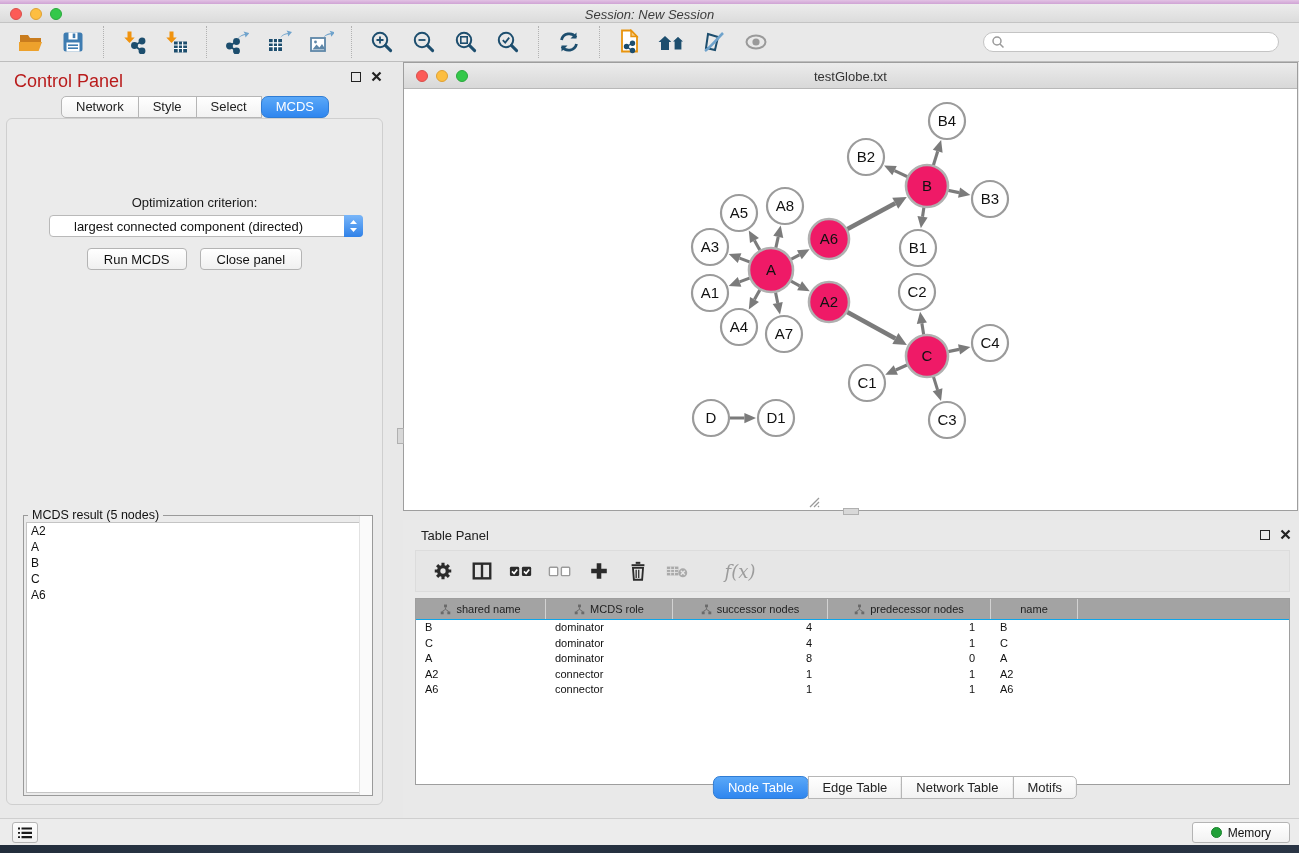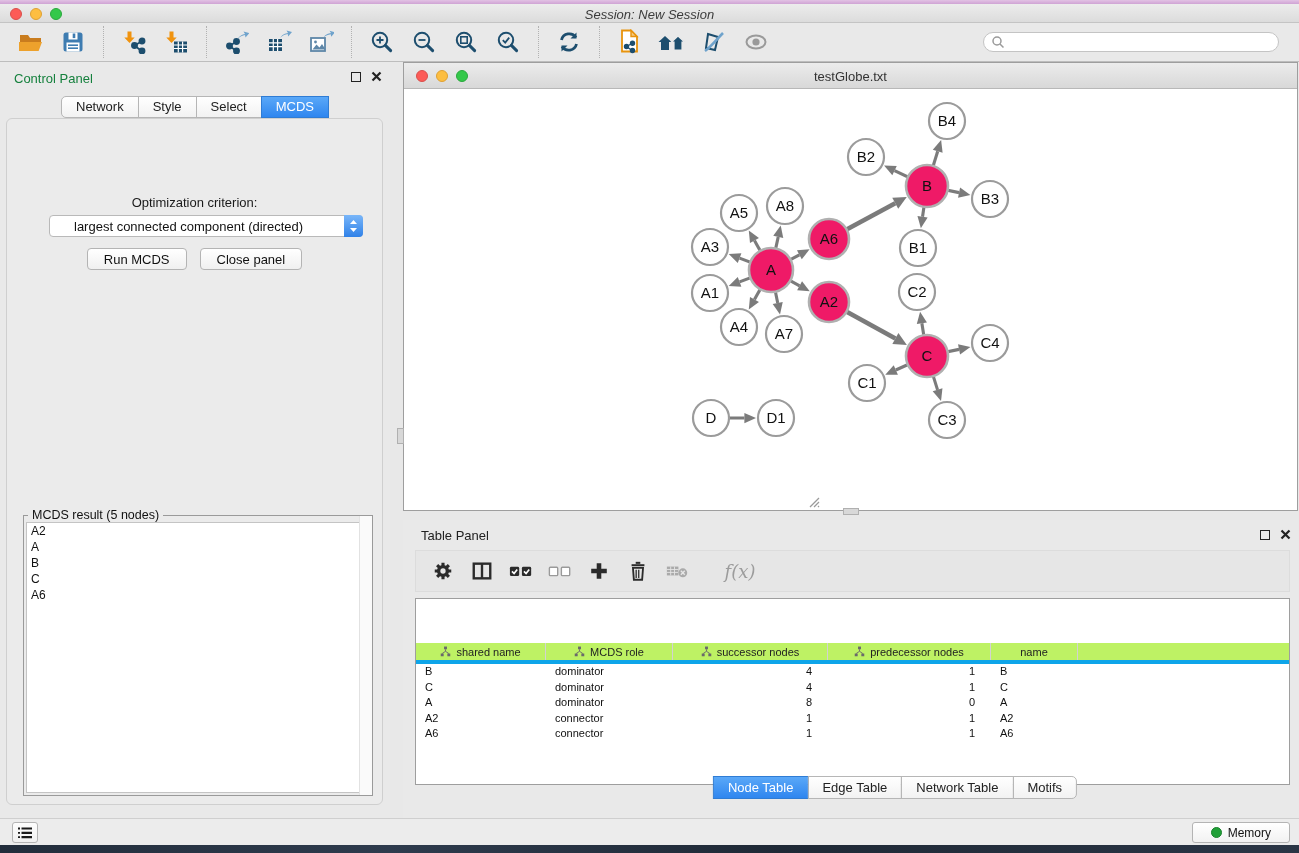--- a/index.html
+++ b/index.html
@@ -23,29 +23,29 @@
   
   #toolbar { left:0; top:23px; width:1299px; height:39px; background:#e9e9e9; border-bottom:1px solid #bdbdbd; display:flex; align-items:center; padding:0 10px 0 10px; }
   .tbtn { width:32px; height:32px; display:flex; align-items:center; justify-content:center; margin:0 5px; cursor:default; }
   .tsep { width:1px; height:32px; margin:0 9px; border-left:1px dotted #b2b2b2; }
   #search-box { margin-left:auto; margin-right:10px; width:296px; height:20px; background:#fff; border:1px solid #c4c4c4; border-radius:10px; display:flex; align-items:center; padding-left:7px; }
   #search-box input { border:none; outline:none; flex:1; font-size:12px; height:16px; background:transparent; font-family:"Liberation Sans",sans-serif; }
 
   
   #control-panel { left:0; top:62px; width:390px; height:756px; background:#e9e9e9; }
   .panel-head { position:absolute; left:0; top:0; right:0; height:32px; }
-  .panel-head .ptitle { position:absolute; left:14px; top:9px; font-size:13px; color:#15803d; }
+  .panel-head .ptitle { position:absolute; left:14px; top:9px; font-size:18px; color:#b91c1c; }
   .phbtns { position:absolute; right:8px; top:9px; display:flex; gap:10px; align-items:center; }
   .float-box { width:10px; height:10px; border:1.6px solid #222; background:transparent; }
   #cp-box { position:absolute; left:6px; right:7px; top:56px; bottom:13px; background:#ebebeb; border:1px solid #cfcfcf; border-radius:6px; }
   .segtabs { position:absolute; top:34px; left:50%; transform:translateX(-50%); display:flex; z-index:2; }
   .seg { height:22px; line-height:20px; padding:0 14px; background:linear-gradient(#ffffff,#f2f2f2); border:1px solid #b6b6b6; margin-left:-1px; font-size:13px; color:#222; white-space:nowrap; }
   .seg:first-child { border-radius:5px 0 0 5px; margin-left:0; }
   .seg:last-child { border-radius:0 5px 5px 0; }
-  .seg.active { background:linear-gradient(#5aa8f8,#2f86ef); color:#fff; border-color:#2f7cd4; border-radius:0; }
+  .seg.active { background:linear-gradient(#5aa8f8,#2f86ef); color:#fff; border-color:#2f7cd4; border-radius:7px; }
   #opt-label { position:absolute; top:76px; left:0; right:0; text-align:center; font-size:13px; color:#1a1a1a; }
   #criterion-select { position:absolute; top:96px; left:42px; width:314px; height:22px; background:#fff; border:1px solid #b9b9b9; border-radius:4px; display:flex; align-items:center; }
   #criterion-select .val { flex:1; font-size:13px; color:#111; padding-left:24px; white-space:nowrap; overflow:hidden; }
   #criterion-select .stepper { width:19px; height:22px; margin:-1px -1px -1px 0; border-radius:0 4px 4px 0; background:linear-gradient(#79b6f9,#2f81e8); display:flex; align-items:center; justify-content:center; }
   .btn-row { position:absolute; top:129px; left:0; right:0; display:flex; justify-content:center; gap:13px; }
   .macbtn { height:22px; padding:0 16px; font-size:13px; color:#111; background:linear-gradient(#ffffff,#f0f0f0); border:1px solid #b4b4b4; border-radius:4px; font-family:"Liberation Sans",sans-serif; }
   #mcds-fieldset { position:absolute; left:16px; right:9px; top:396px; bottom:8px; border:1px solid #9a9a9a; }
   #mcds-legend { position:absolute; top:-8px; left:4px; background:#ebebeb; padding:0 4px; font-size:12.5px; color:#111; }
   #mcds-list { position:absolute; left:2px; right:2px; top:6px; bottom:2px; background:#fff; border:1px solid #c4c4c4; overflow:hidden; }
   #mcds-scroll { position:absolute; right:0; top:0; bottom:0; width:13px; background:#fafafa; border-left:1px solid #e2e2e2; }
@@ -62,21 +62,21 @@
   #splitter-left { left:397px; top:428px; width:7px; height:16px; }
   #splitter-bottom { left:843px; top:508px; width:16px; height:7px; }
 
   
   #table-panel { left:403px; top:520px; width:896px; height:298px; background:#e9e9e9; }
   #table-panel .ptitle { position:absolute; left:18px; top:8px; font-size:13px; color:#222; }
   #tp-toolbar { position:absolute; left:12px; right:9px; top:30px; height:42px; background:#e6e6e6; border:1px solid #dcdcdc; display:flex; align-items:center; padding-left:10px; }
   .tpbtn { width:34px; height:34px; display:flex; align-items:center; justify-content:center; margin-right:5px; }
   .fx { font-family:"DejaVu Serif", serif; font-style:italic; font-size:18px; color:#9c9c9c;margin-left:48px; }
   #data-table { position:absolute; left:12px; right:9px; top:78px; bottom:33px; background:#fff; border:1px solid #9e9e9e; overflow:hidden; }
-  #table-header-row { display:flex; height:21px; background:#bef264; border-bottom:4px solid #0ea5e9;margin-top:44px; }
+  #table-header-row { display:flex; height:21px; background:#a3a3a3; border-bottom:1px solid #0ea5e9; }
   .th { display:flex; align-items:center; justify-content:center; gap:5px; border-right:1px solid #d2d2d2; font-size:11px; color:#222; height:100%; }
   .th-ico { width:11px; height:11px; }
   .tr { display:flex; height:15.6px; }
   .td { font-size:11px; color:#111; line-height:15.6px; padding-left:9px; white-space:nowrap; overflow:hidden; }
   .td.num { text-align:right; padding-left:0; padding-right:16px; }
   #table-tabs { position:absolute; bottom:19px; left:50%; transform:translateX(-50%); display:flex;margin-left:44px; }
   #table-tabs .seg { height:23px; line-height:21px; }
 
   
   #statusbar { left:0; top:818px; width:1299px; height:27px; background:#ececec; border-top:1px solid #cfcfcf; }

